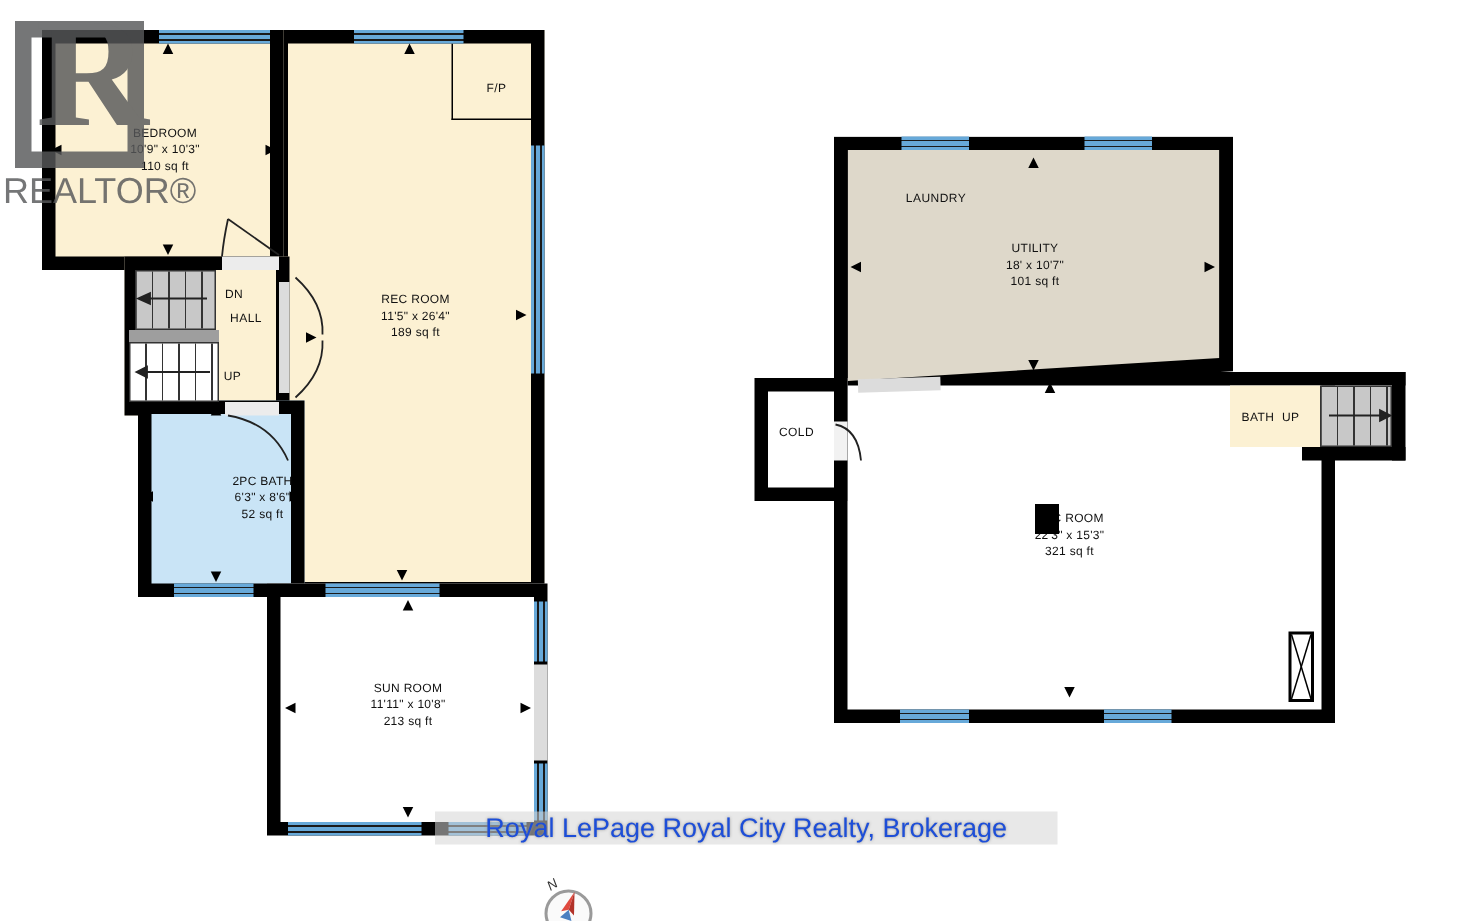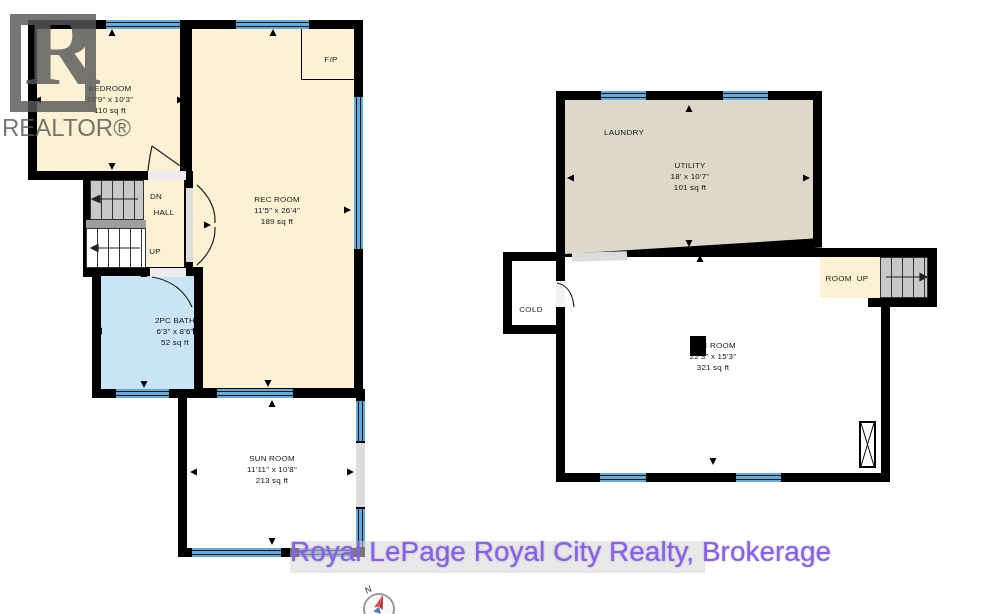--- a/index.html
+++ b/index.html
@@ -24,23 +24,23 @@
   .st-white{background-color:#ffffff;}
   .label{position:absolute;transform:translate(-50%,-50%);text-align:center;font-size:8px;
      line-height:1.4;color:#111;white-space:nowrap;z-index:30;letter-spacing:.2px;}
   .small-label{position:absolute;transform:translate(-50%,-50%);font-size:8px;color:#111;
      white-space:nowrap;z-index:30;letter-spacing:.3px;}
   .nook{position:absolute;border-left:1px solid #000;border-bottom:1px solid #000;z-index:7;}
   #overlay{position:absolute;left:0;top:0;z-index:25;pointer-events:none;}
   .post{position:absolute;background:#000;z-index:31;}
   .chimney{position:absolute;background:#fff;border:2px solid #000;box-sizing:border-box;z-index:12;}
   
-  #brokerage-band{position:absolute;left:290px;top:541px;width:415px;height:32px;z-index:50;
-     background:rgba(214,214,214,.55);text-align:center;line-height:22px;font-size:28px;
-     color:#8b5cf6;text-shadow:0 0 2px rgba(140,140,140,.9);white-space:nowrap;}
+  #brokerage-band{position:absolute;left:290px;top:541px;width:415px;height:22px;z-index:50;
+     background:rgba(214,214,214,.55);text-align:center;line-height:22px;font-size:18px;
+     color:#1d4ed8;text-shadow:0 0 2px rgba(140,140,140,.9);white-space:nowrap;}
   #realtor-logo{position:absolute;left:2px;top:2px;width:120px;height:140px;z-index:55;opacity:.82;}
   #realtor-square{position:absolute;left:8px;top:12px;width:64px;height:76px;border:11px solid #57585a;box-sizing:content-box;}
   #realtor-r{position:absolute;left:22px;top:-8px;font-family:"Liberation Serif",serif;font-weight:bold;
      font-size:104px;line-height:1.05;color:#57585a;}
   #realtor-text{position:absolute;left:0px;top:112px;font-size:24px;color:#57585a;letter-spacing:0px;}
 </style>
 </head>
 <body>
 
 <div id="canvas">
@@ -123,22 +123,22 @@
 
     <div class="post" style="left:690px;top:336px;width:16px;height:20px;"></div>
     <div class="chimney" style="left:859px;top:421px;width:17px;height:47px;"></div>
 
     <div class="small-label" style="left:624px;top:132px;">LAUNDRY</div>
     <div class="label" style="left:690px;top:177px;">
       <div>UTILITY</div>
       <div>18' x 10'7"</div>
       <div>101 sq ft</div>
     </div>
-    <div class="small-label" style="left:531px;top:309px;">COLD</div>
-    <div class="small-label" style="left:847px;top:278px;white-space:pre;">ROOM  UP</div>
+    <div class="small-label" style="left:531px;top:288px;">COLD</div>
+    <div class="small-label" style="left:847px;top:278px;white-space:pre;">BATH  UP</div>
     <div class="label" style="left:713px;top:357px;">
       <div>REC ROOM</div>
       <div>22'3" x 15'3"</div>
       <div>321 sq ft</div>
     </div>
   </div>
 
   <svg id="overlay" width="987" height="614" viewBox="0 0 987 614">
     <g fill="#000">
       <polygon points="112,29 108.5,36 115.5,36"></polygon>

